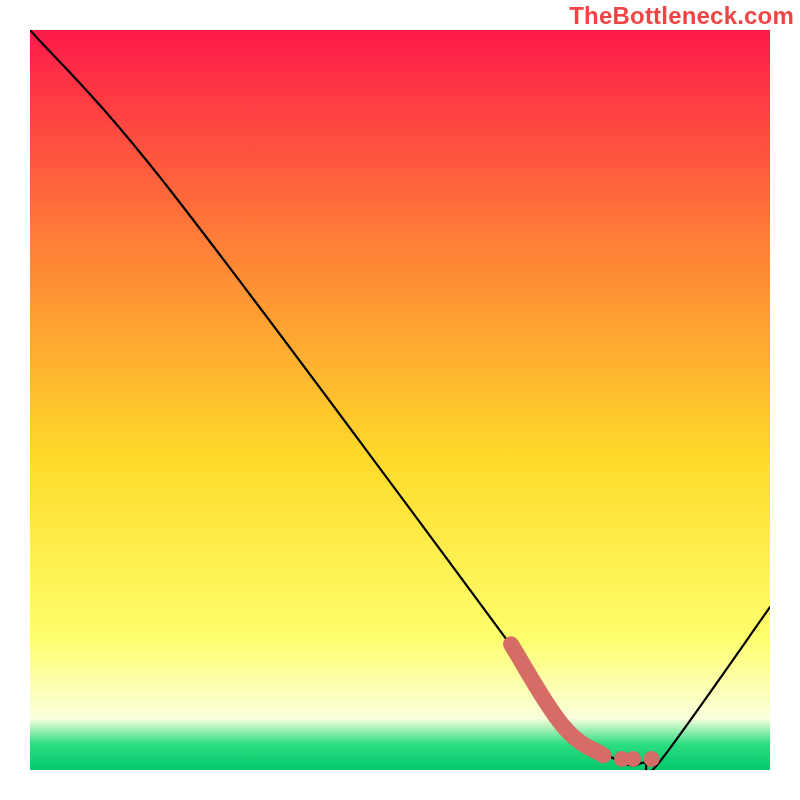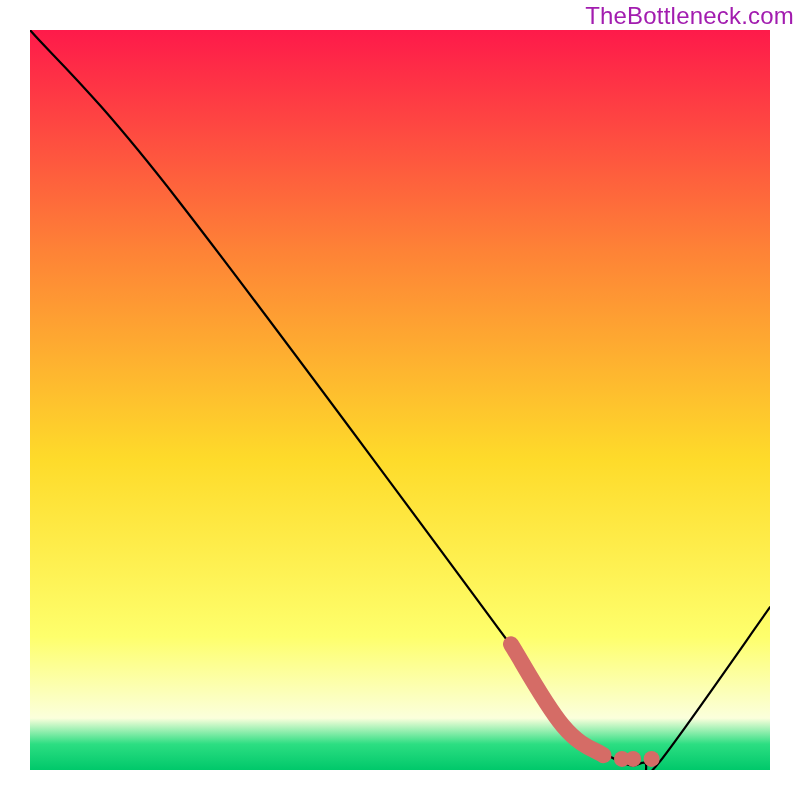--- a/index.html
+++ b/index.html
@@ -14,22 +14,22 @@
   .stage {
     position: relative;
     width: 800px;
     height: 800px;
   }
   .watermark {
     position: absolute;
     top: 2px;
     right: 6px;
     font-size: 24px;
-    font-weight: 400;
-    color: #a21caf;
+    font-weight: 700;
+    color: #ef4444;
     z-index: 50;
     letter-spacing: 0.2px;
   }
   .plot {
     position: absolute;
     left: 30px;
     top: 30px;
     width: 740px;
     height: 740px;
   }

